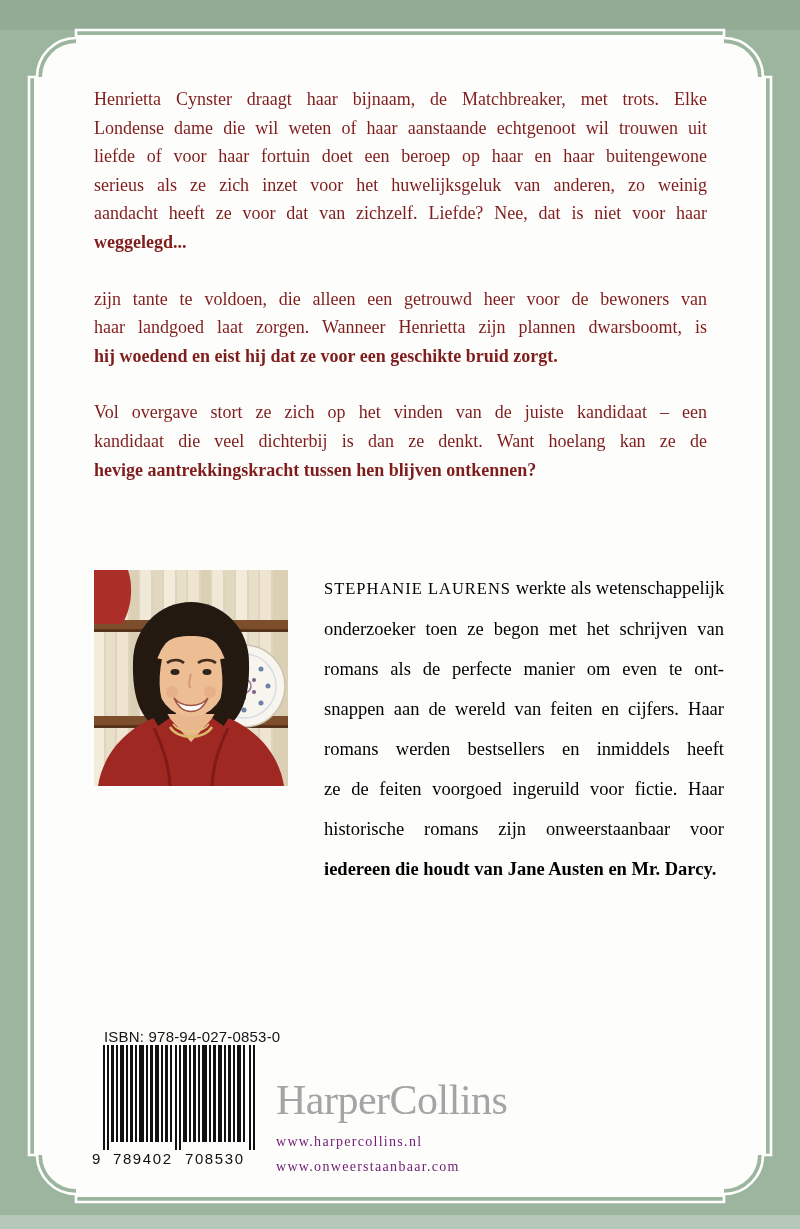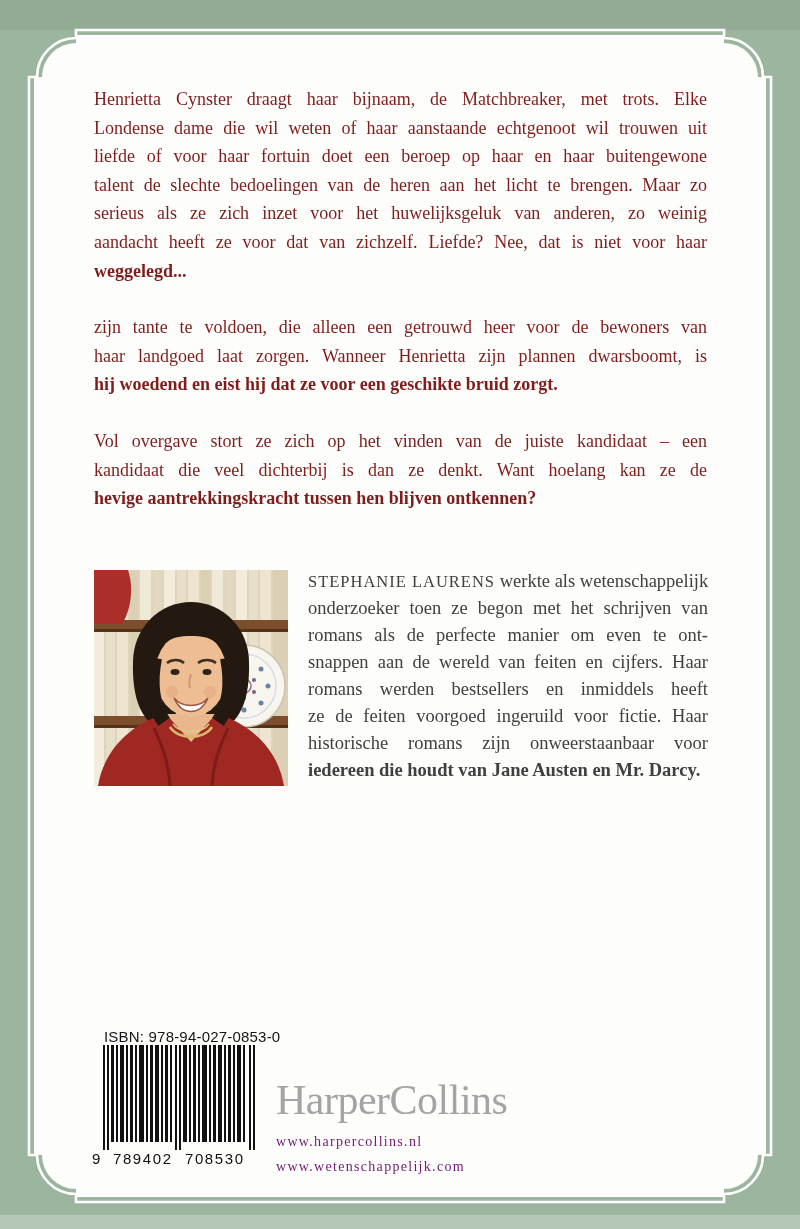--- a/index.html
+++ b/index.html
@@ -23,24 +23,24 @@
     line-height: 28.6px;
   }
   .para { margin: 0 0 28px 0; }
   .tline { text-align: justify; text-align-last: justify; text-justify: inter-word; white-space: nowrap; }
   .tline.tlast { text-align-last: left; font-weight: bold; }
 
   
   .author-photo { position: absolute; left: 94px; top: 570px; width: 194px; height: 216px; }
   .bio {
     position: absolute;
-    left: 308px; top: 568px; width: 400px;
-    color: #404040;
+    left: 324px; top: 568px; width: 400px;
+    color: #000000;
     font-size: 18.5px;
-    line-height: 27px;
+    line-height: 40px;
   }
   .bio-name { font-size: 16.5px; letter-spacing: 1px; }
 
   
   .isbn-label {
     position: absolute; left: 104px; top: 1028px;
     font-family: "Liberation Sans", sans-serif;
     font-size: 15px; color: #151515; letter-spacing: 0.2px; text-align: right;
   }
   .barcode-svg { position: absolute; left: 91px; top: 1045px; }
@@ -75,21 +75,20 @@
     <path d="M 76 35 H 724 V 43 A 34 34 0 0 1 758 77 H 766 V 1155 H 758 A 34 34 0 0 1 724 1189 V 1197 H 76 V 1189 A 34 34 0 0 1 42 1155 H 34 V 77 H 42 A 34 34 0 0 1 76 43 V 35 Z" fill="#fdfdfb"></path>
   </svg>
 
   <div class="content">
 
     <div class="blurb">
       <div class="para">
           <div class="tline">Henrietta Cynster draagt haar bijnaam, de Matchbreaker, met trots. Elke</div>
           <div class="tline">Londense dame die wil weten of haar aanstaande echtgenoot wil trouwen uit</div>
           <div class="tline">liefde of voor haar fortuin doet een beroep op haar en haar buitengewone</div>
-          <div class="tline">talent de slechte bedoelingen van de heren aan het licht te brengen. Maar zo</div>
           <div class="tline">serieus als ze zich inzet voor het huwelijksgeluk van anderen, zo weinig</div>
           <div class="tline">aandacht heeft ze voor dat van zichzelf. Liefde? Nee, dat is niet voor haar</div>
           <div class="tline tlast">weggelegd...</div>
         </div>
       <div class="para">
           <div class="tline">zijn tante te voldoen, die alleen een getrouwd heer voor de bewoners van</div>
           <div class="tline">haar landgoed laat zorgen. Wanneer Henrietta zijn plannen dwarsboomt, is</div>
           <div class="tline tlast">hij woedend en eist hij dat ze voor een geschikte bruid zorgt.</div>
         </div>
       <div class="para">
@@ -236,18 +235,18 @@
       </g>
       <text class="barcode-digits" x="-11" y="119">9</text>
       <text class="barcode-digits" x="10" y="119" textLength="58" lengthAdjust="spacing">789402</text>
       <text class="barcode-digits" x="82" y="119" textLength="58" lengthAdjust="spacing">708530</text>
     </svg>
 
     <div class="publisher">
       <div class="publisher-logo">HarperCollins</div>
       <div class="publisher-urls">
         <div class="publisher-url">www.harpercollins.nl</div>
-        <div class="publisher-url">www.wetenschappelijk.com</div>
+        <div class="publisher-url">www.onweerstaanbaar.com</div>
       </div>
     </div>
 
   </div>
 </div>
 
 </body></html>

